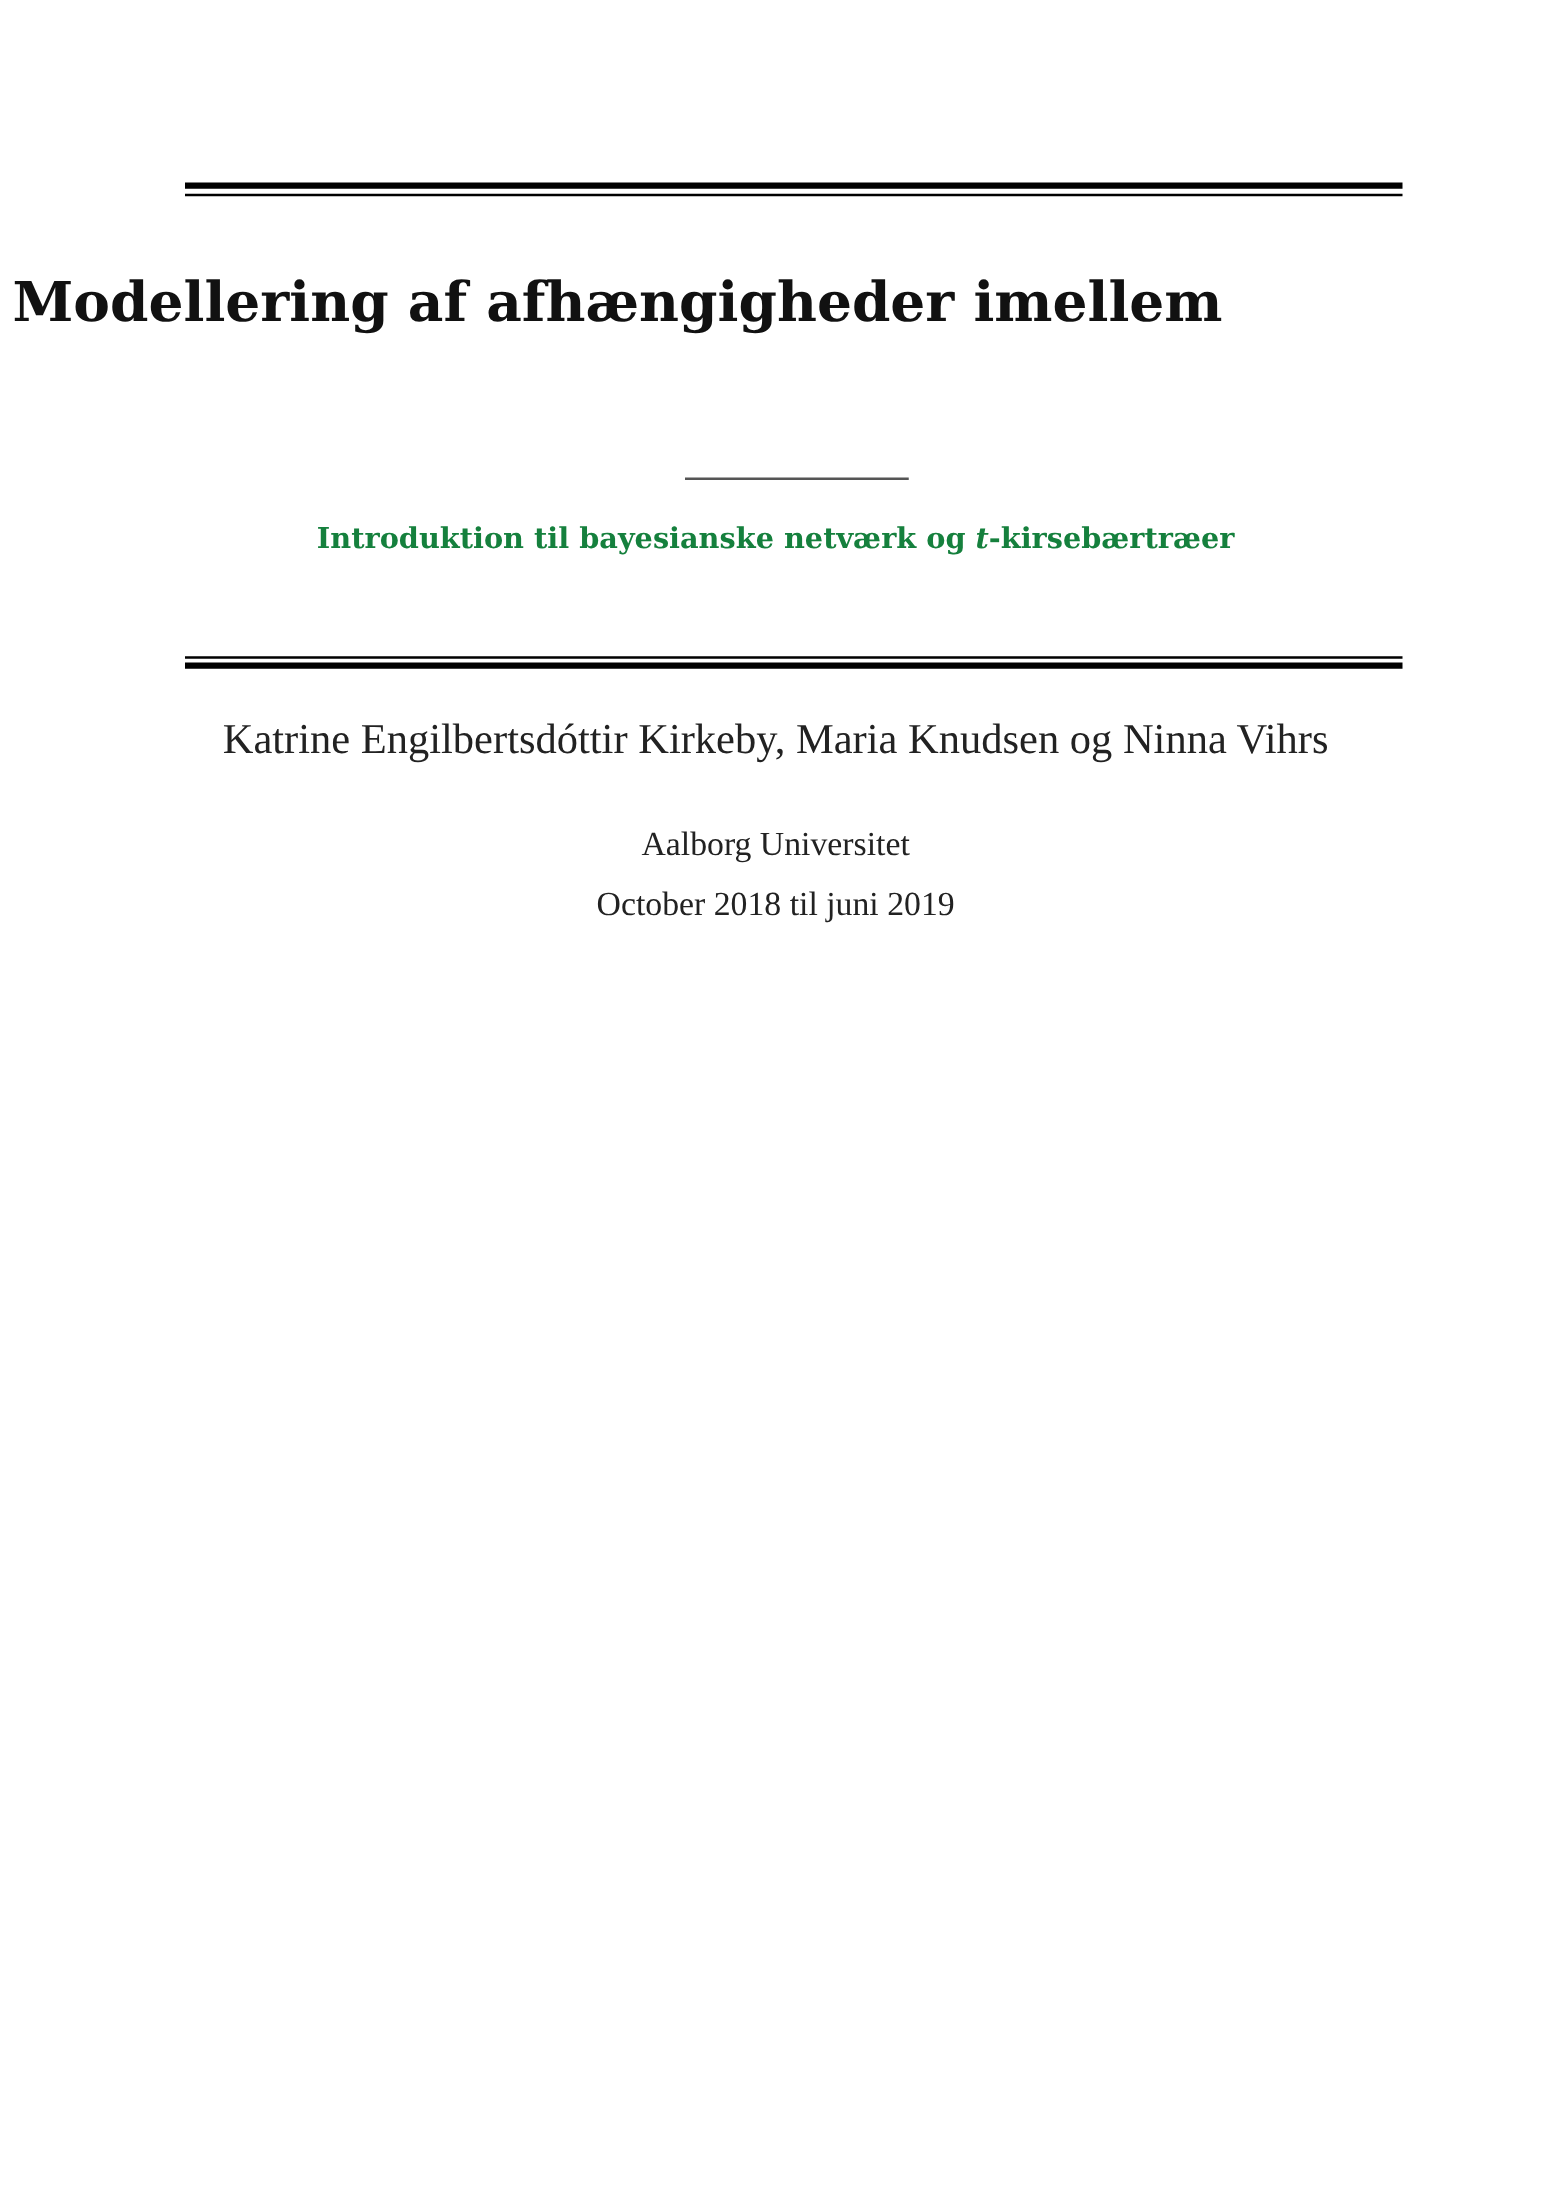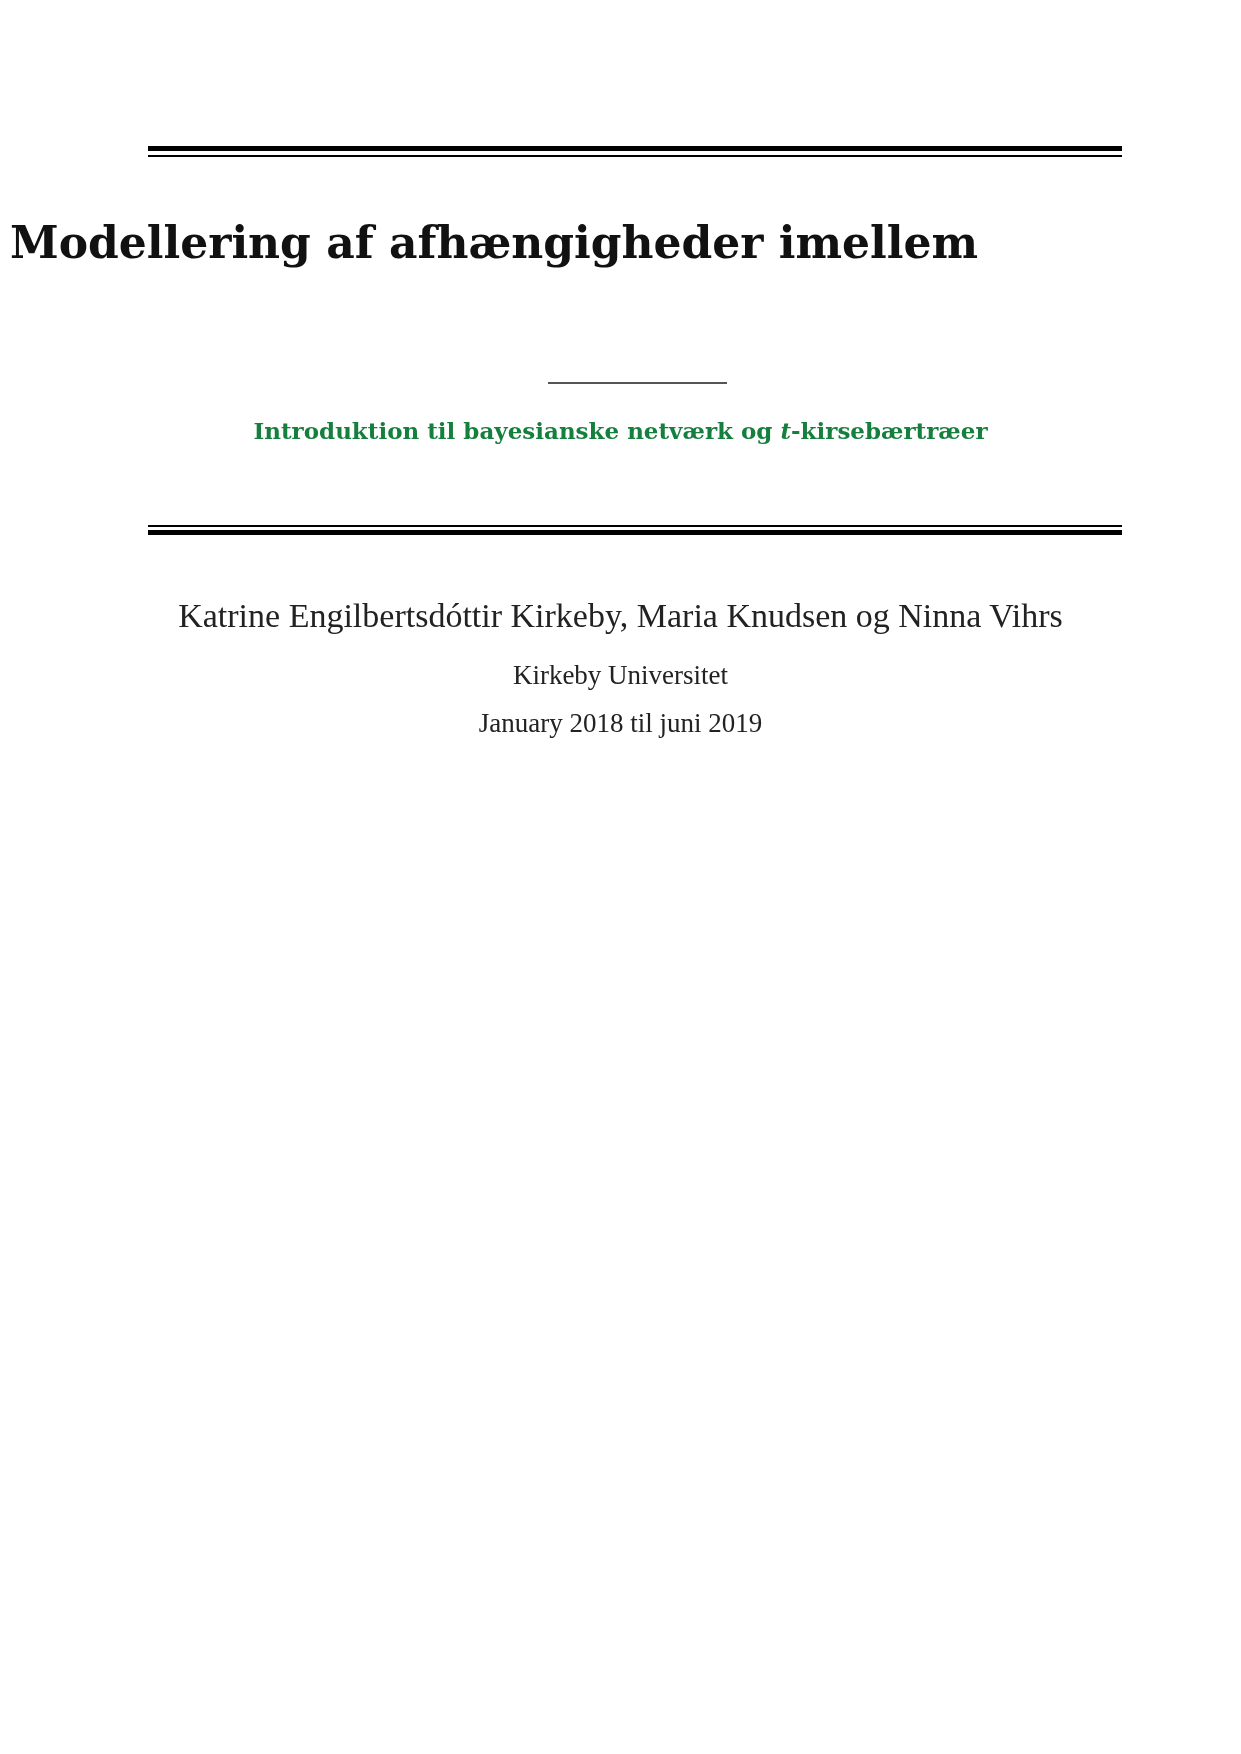--- a/index.html
+++ b/index.html
@@ -63,21 +63,20 @@
       position: absolute;
       left: 0;
       width: 1241px;
       text-align: center;
       font-family: "Liberation Serif", serif;
       font-size: 34px;
       top: 570px;
       line-height: 44px;
       white-space: nowrap;
       color: #222222;
-      margin-top: 24px;
     }
     .affiliation {
       position: absolute;
       left: 0;
       width: 1241px;
       top: 651px;
       text-align: center;
       font-family: "Liberation Serif", serif;
       font-size: 27px;
       line-height: 48px;
@@ -102,17 +101,17 @@
   <div class="subtitle">
     <span>Introduktion til bayesianske netværk og </span><span class="ital">t</span><span>-kirsebærtræer</span>
   </div>
 
   <div class="rule thin" style="top:525px;"></div>
   <div class="rule thick" style="top:530px;"></div>
 
   <div class="authors">Katrine Engilbertsdóttir Kirkeby, Maria Knudsen og Ninna Vihrs</div>
 
   <div class="affiliation">
-    <span class="aff-line">Kirkeby Universitet</span>
-    <span class="aff-line">January 2018 til juni 2019</span>
+    <span class="aff-line">Aalborg Universitet</span>
+    <span class="aff-line">October 2018 til juni 2019</span>
   </div>
 
 </div>
 
 </body></html>

